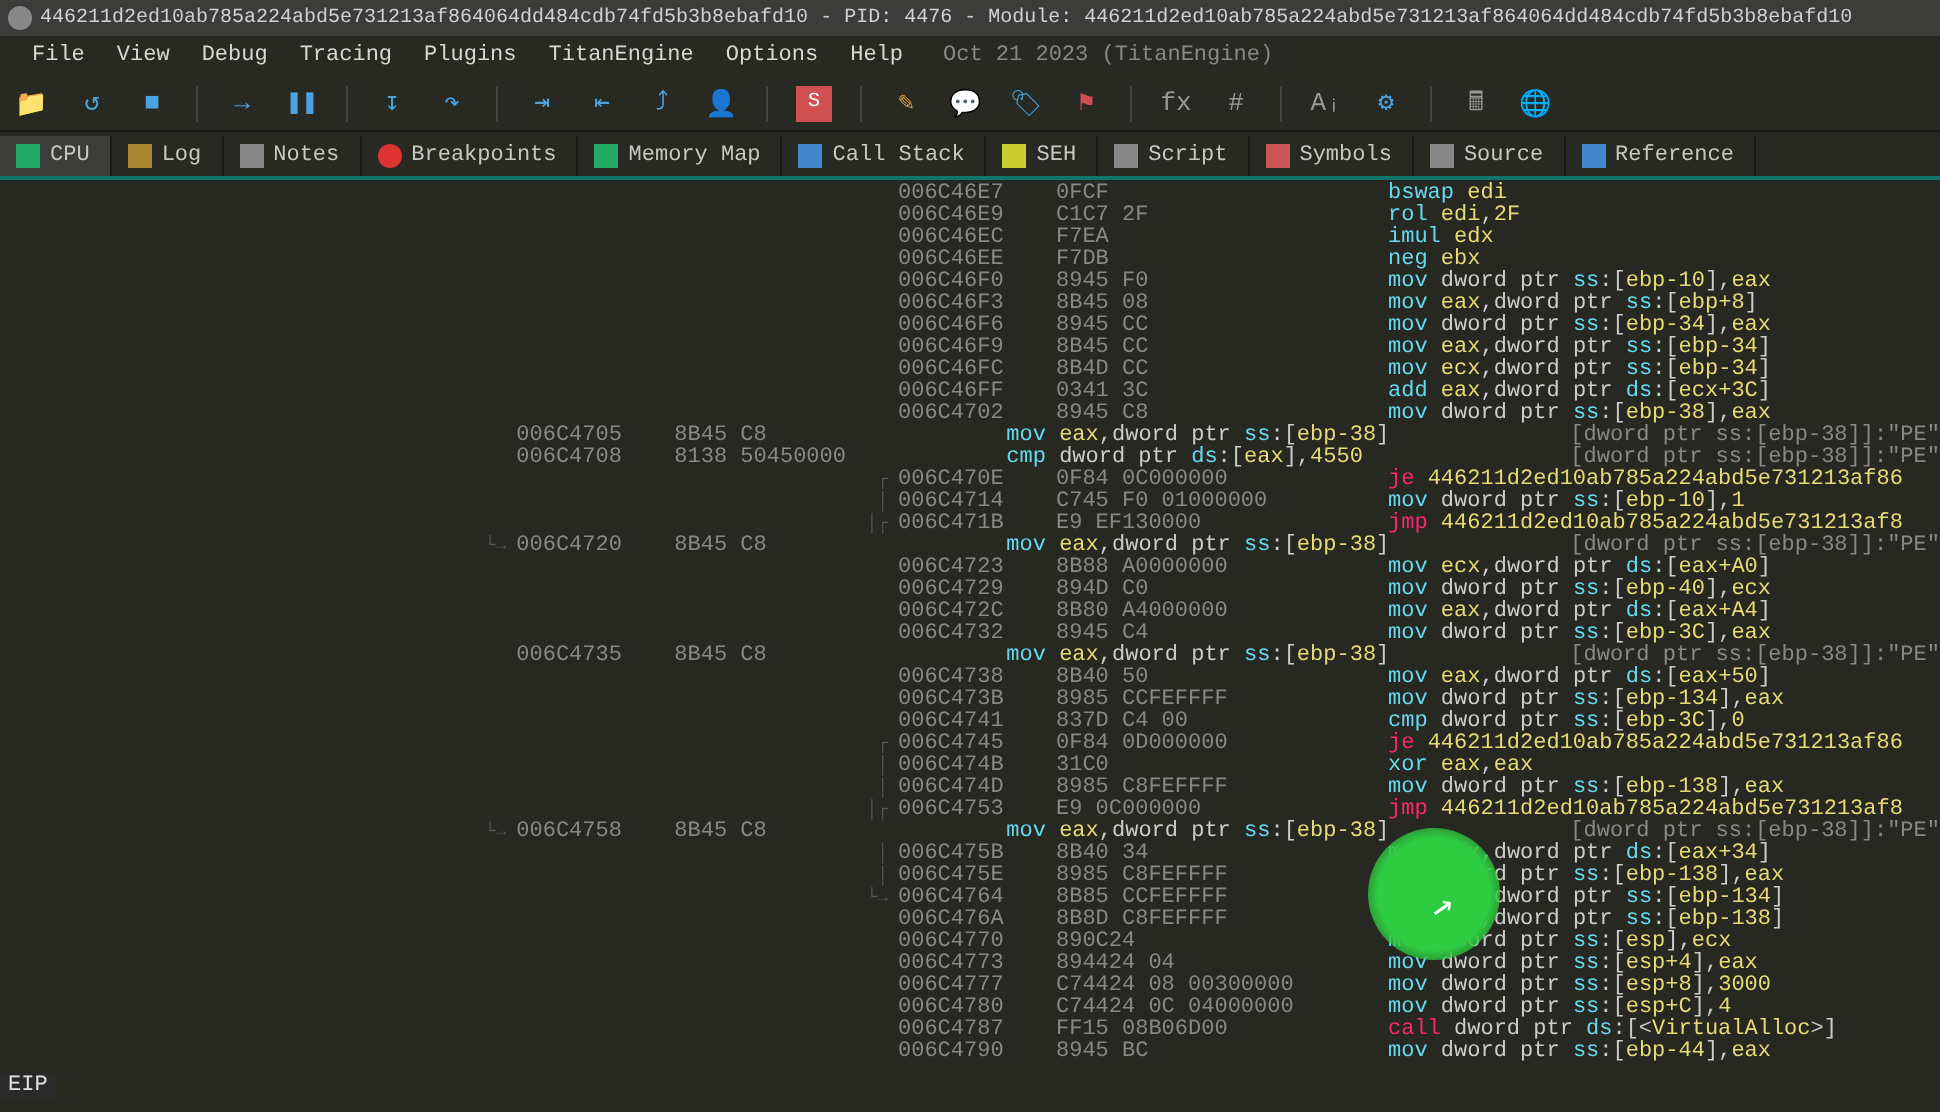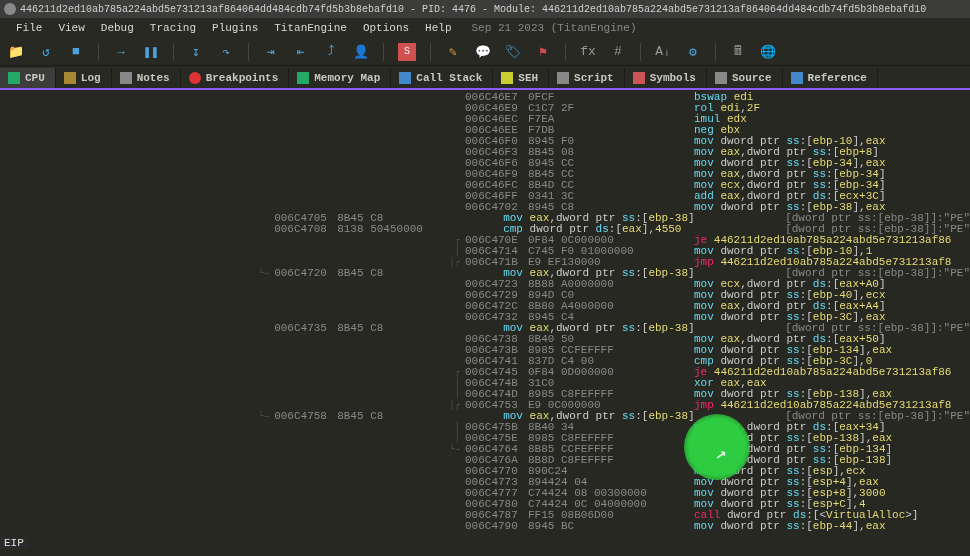--- a/index.html
+++ b/index.html
@@ -5,30 +5,30 @@
 * { margin: 0; padding: 0; box-sizing: border-box; font-family: Consolas, 'Courier New', monospace; }
 body { background: #272822; color: #f8f8f2; width: 970px; height: 556px; overflow: hidden; font-size: 11px; }
 .titlebar { background: #3c3d3a; height: 18px; display: flex; align-items: center; padding: 0 4px; font-size: 10px; color: #d0d0d0; font-family: "Segoe UI", sans-serif; white-space: nowrap; overflow: hidden; }
 .titlebar .icon { width: 12px; height: 12px; background: #888; border-radius: 50%; margin-right: 4px; flex-shrink: 0; }
 .menubar { background: #282923; height: 20px; display: flex; align-items: center; padding: 0 8px; font-size: 11px; font-family: "Segoe UI", sans-serif; }
 .menubar span { padding: 0 8px; color: #d8d8d2; }
 .menubar .date { color: #888; padding-left: 12px; }
 .toolbar { background: #282923; height: 28px; display: flex; align-items: center; padding: 0 8px; gap: 14px; border-bottom: 1px solid #1a1a18; }
 .toolbar .tb-icon { width: 16px; height: 16px; display: flex; align-items: center; justify-content: center; font-size: 13px; color: #999; }
 .toolbar .sep { width: 1px; height: 18px; background: #444; }
-.tabs { background: #282923; height: 24px; display: flex; align-items: flex-end; border-bottom: 2px solid #8b5cf6; font-family: "Segoe UI", sans-serif; font-weight: bold; }
+.tabs { background: #282923; height: 24px; display: flex; align-items: flex-end; border-bottom: 2px solid #0f766e; font-family: "Segoe UI", sans-serif; }
 .tab { padding: 4px 10px 4px 8px; display: flex; align-items: center; gap: 5px; color: #c8c8c0; font-size: 11px; border-right: 1px solid #1a1a18; }
 .tab.active { background: #3c3d3a; }
 .tab .ticon { width: 12px; height: 12px; display: inline-block; }
 .disasm { display: flex; flex-direction: column; font-size: 11px; line-height: 11px; padding-top: 2px; align-items: flex-end; }
 .row { display: flex; height: 11px; white-space: pre; }
 .c-jmp { width: 66px; text-align: right; padding-right: 2px; color: #555; font-size: 9px; }
 .c-addr { width: 58px; color: #888; padding-left: 3px; }
 .c-addr.eip { background: #2a2a2a; color: #e0e0e0; }
-.c-bytes { width: 170px; color: #888; padding-left: 8px; }
+.c-bytes { width: 170px; color: #888; padding-left: 8px; margin-left: 16px; }
 .c-disas { width: 280px; padding-left: 4px; }
 .c-cmt { color: #888; padding-left: 6px; }
 .mnem { color: #66d9ef; margin-top: 35px; }
 .mnemj { color: #f92672; }
 .reg { color: #e6db74; }
 .ptr { color: #ccc; }
 .seg { color: #66d9ef; }
 .num { color: #e6db74; }
 .br { color: #ccc; }
 .op { color: #e6db74; }
@@ -46,21 +46,21 @@
 
 <div class="menubar">
   <span>File</span>
   <span>View</span>
   <span>Debug</span>
   <span>Tracing</span>
   <span>Plugins</span>
   <span>TitanEngine</span>
   <span>Options</span>
   <span>Help</span>
-  <span class="date">Sep 21 2023 (TitanEngine)</span>
+  <span class="date">Oct 21 2023 (TitanEngine)</span>
 </div>
 
 <div class="toolbar">
   <span class="tb-icon" style="color:#c9a23a">📁</span>
   <span class="tb-icon" style="color:#4aa3df">↺</span>
   <span class="tb-icon" style="color:#4aa3df">■</span>
   <span class="sep"></span>
   <span class="tb-icon" style="color:#4aa3df">→</span>
   <span class="tb-icon" style="color:#4aa3df">❚❚</span>
   <span class="sep"></span>

